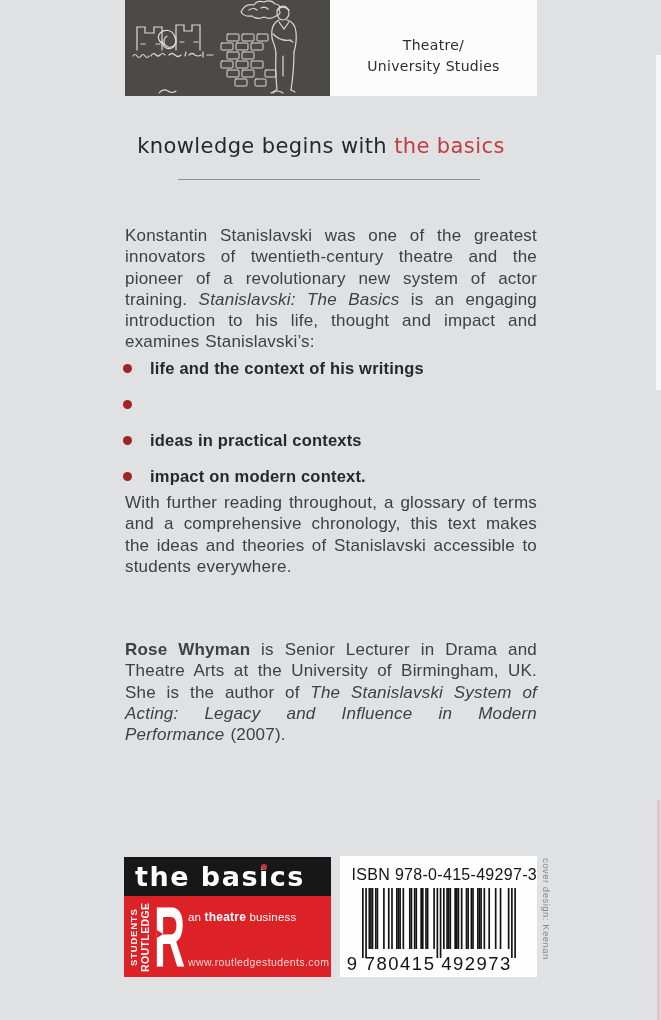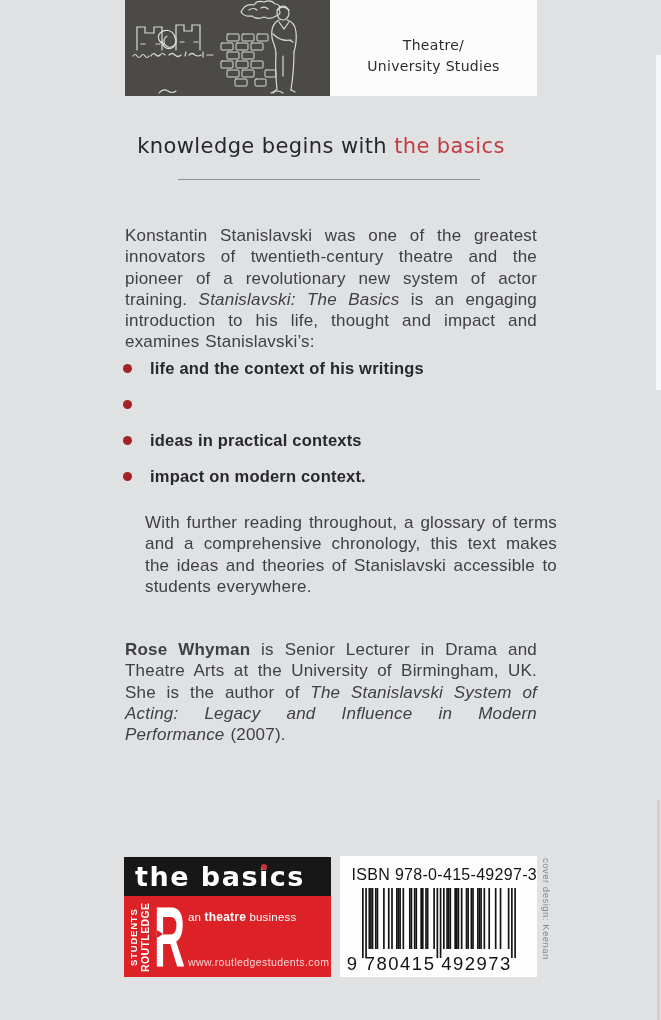--- a/index.html
+++ b/index.html
@@ -25,21 +25,21 @@
   }
   .run-red{color:#c23b40;}
   .divider{position:absolute;left:178px;top:179px;width:302px;height:1px;background:#8f9094;border:0;margin:0;}
   
   .para{
     position:absolute;left:125px;width:412px;margin:0;
     font-size:17px;line-height:21.3px;color:#3f4042;
     letter-spacing:.2px;word-spacing:1px;text-align:justify;
   }
   .p1{top:207px;margin-top:18px;}
-  .p2{top:512px;margin-left:20px;}
+  .p2{top:492px;}
   .bio{top:619px;margin-top:20px;}
   .run-italic{font-style:italic;}
   .run-bold{font-weight:bold;}
   .bullets{position:absolute;left:118px;top:358px;width:412px;margin:0;padding:0;list-style:none;}
   .bullets li{display:flex;align-items:center;height:20px;margin-bottom:16px;}
   .bullet-dot{width:9px;height:9px;border-radius:50%;background:#a32227;margin:0 18px 0 5px;flex:0 0 auto;}
   .bullet-text{font-size:16.5px;font-weight:bold;color:#27282a;letter-spacing:.2px;}
   
   .basics-bar{
     position:absolute;left:124px;top:857px;width:207px;height:39px;background:#171717;

